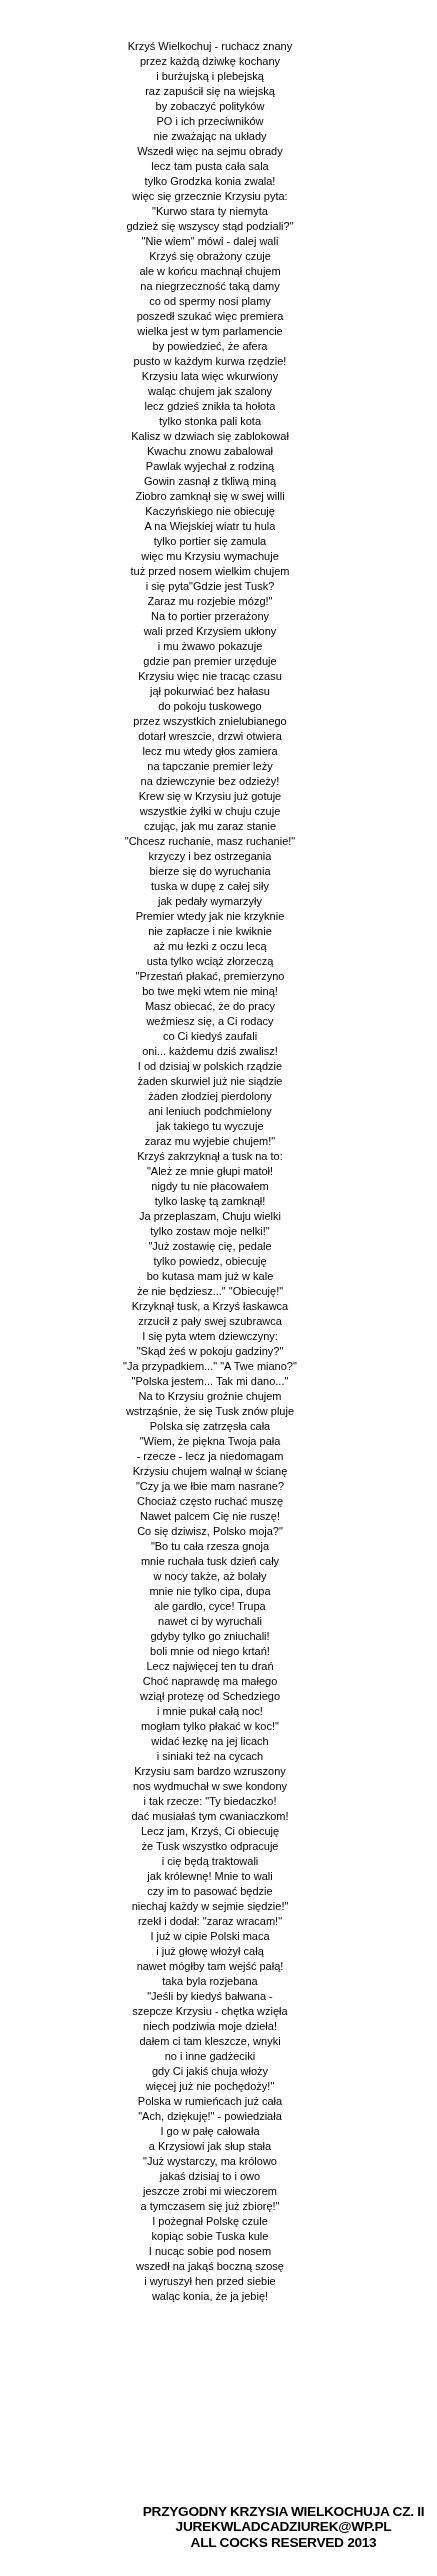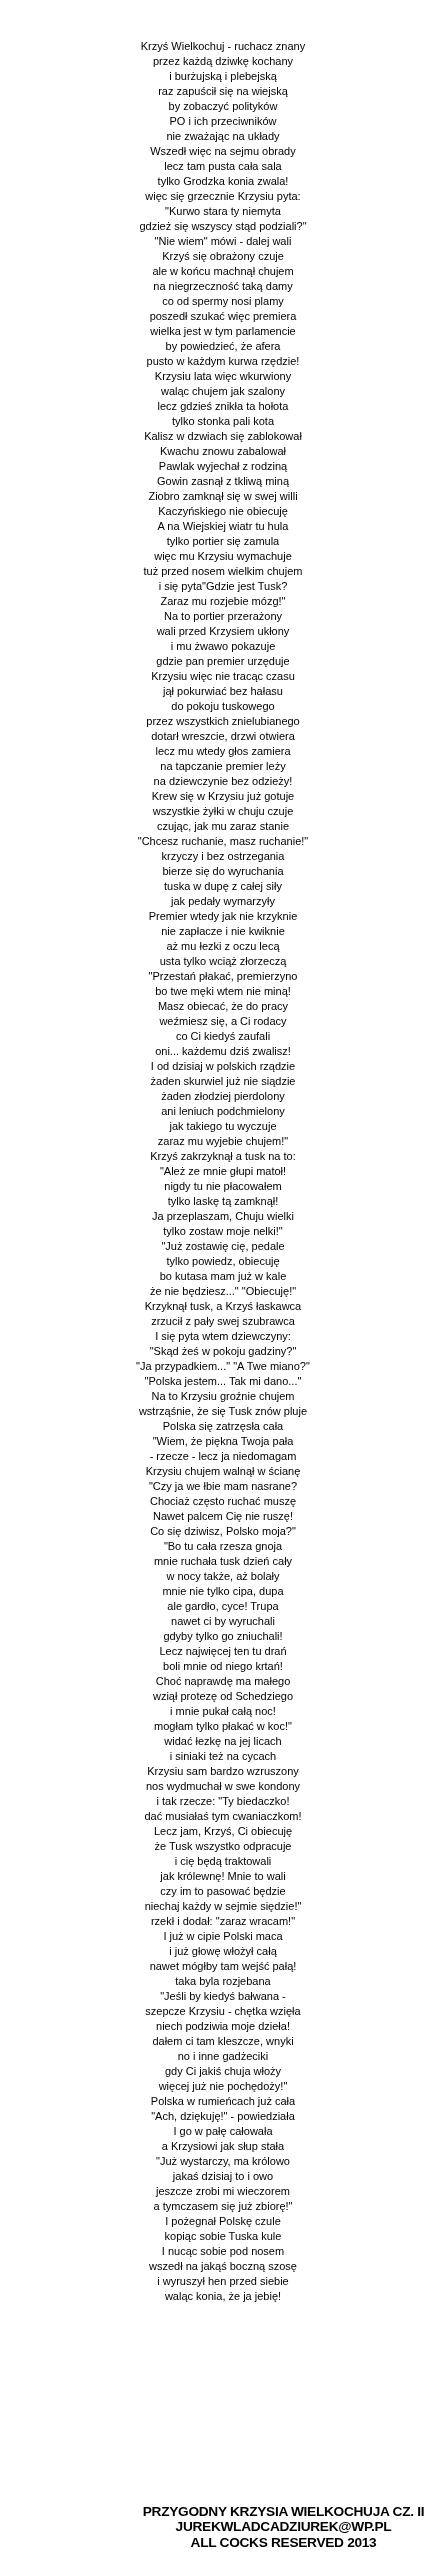--- a/index.html
+++ b/index.html
@@ -19,21 +19,20 @@
     position: absolute;
     top: 39px;
     left: 0;
     width: 420px;
     text-align: center;
     font-family: "Liberation Sans", "DejaVu Sans", sans-serif;
     font-size: 11px;
     line-height: 15px;
     color: #000000;
     white-space: nowrap;
-    padding-left: 13px;
   }
   .poem-line {
     height: 15px;
   }
   .credits {
     position: absolute;
     top: 2504px;
     left: 70px;
     width: 427px;
     text-align: center;
@@ -152,22 +151,22 @@
       <div class="poem-line">Chociaż często ruchać muszę</div>
       <div class="poem-line">Nawet palcem Cię nie ruszę!</div>
       <div class="poem-line">Co się dziwisz, Polsko moja?"</div>
       <div class="poem-line">"Bo tu cała rzesza gnoja</div>
       <div class="poem-line">mnie ruchała tusk dzień cały</div>
       <div class="poem-line">w nocy także, aż bolały</div>
       <div class="poem-line">mnie nie tylko cipa, dupa</div>
       <div class="poem-line">ale gardło, cyce! Trupa</div>
       <div class="poem-line">nawet ci by wyruchali</div>
       <div class="poem-line">gdyby tylko go zniuchali!</div>
+      <div class="poem-line">boli mnie od niego krtań!</div>
       <div class="poem-line">Lecz najwięcej ten tu drań</div>
-      <div class="poem-line">boli mnie od niego krtań!</div>
       <div class="poem-line">Choć naprawdę ma małego</div>
       <div class="poem-line">wziął protezę od Schedziego</div>
       <div class="poem-line">i mnie pukał całą noc!</div>
       <div class="poem-line">mogłam tylko płakać w koc!"</div>
       <div class="poem-line">widać łezkę na jej licach</div>
       <div class="poem-line">i siniaki też na cycach</div>
       <div class="poem-line">Krzysiu sam bardzo wzruszony</div>
       <div class="poem-line">nos wydmuchał w swe kondony</div>
       <div class="poem-line">i tak rzecze: "Ty biedaczko!</div>
       <div class="poem-line">dać musiałaś tym cwaniaczkom!</div>

